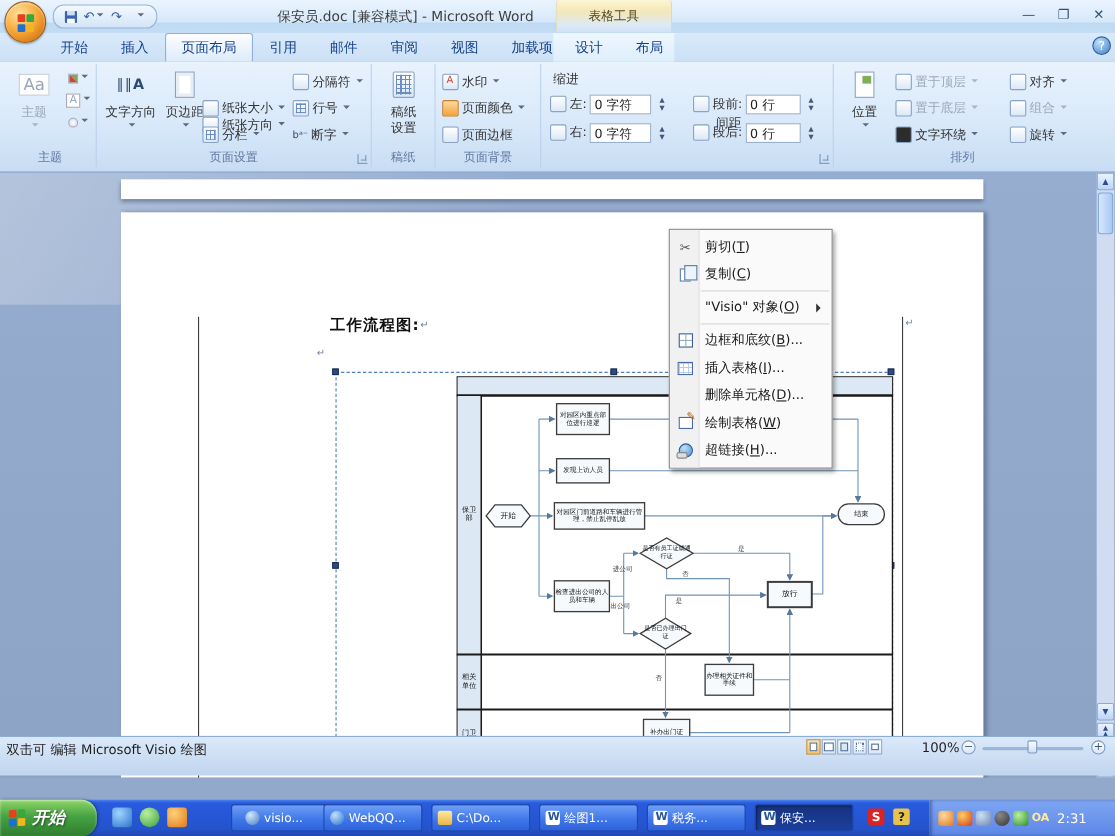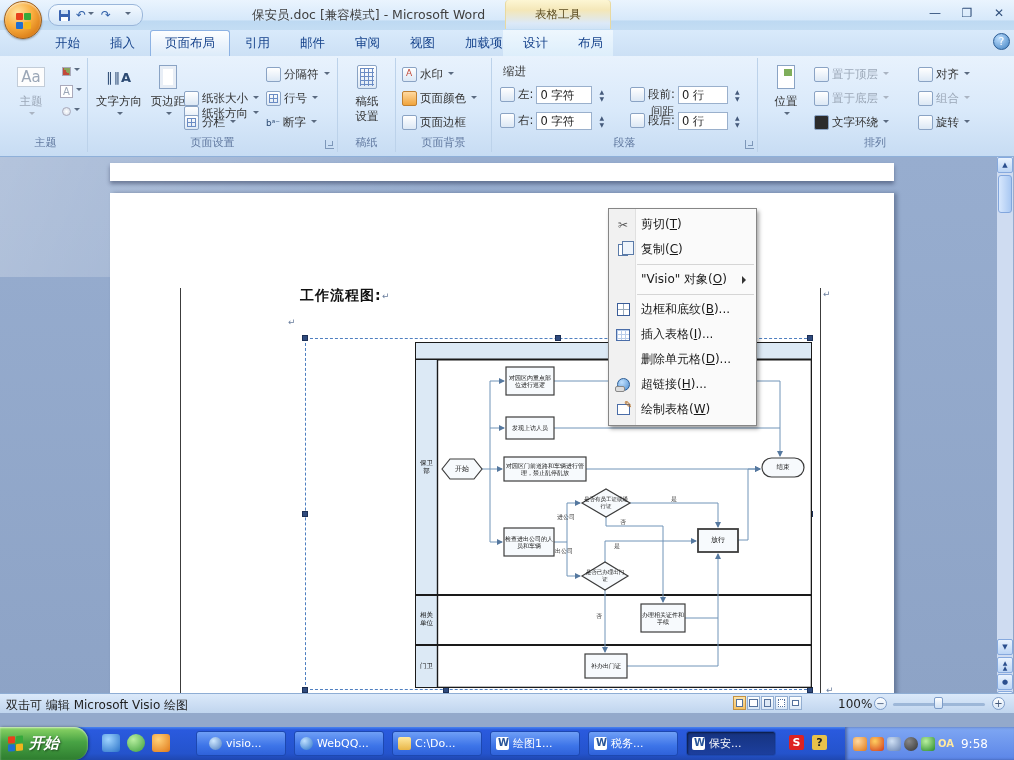--- a/index.html
+++ b/index.html
@@ -95,21 +95,21 @@
   .ic-hyper{width:13px;height:13px;border-radius:50%;background:radial-gradient(circle at 35% 30%,#bfe0ff,#4e8ed0);border:1px solid #2b5c94;position:relative;}
   .ic-hyper:after{content:"";position:absolute;left:-3px;bottom:-2px;width:8px;height:4px;border:1px solid #888;border-radius:2px;background:#ddd;}
   .ic-cutg{font-size:12px;color:#555;}
 
   
   .vscroll{left:997px;top:0;width:16px;height:550px;background:#cfdcf1;}
   .sbtn{position:absolute;left:0;width:16px;height:16px;background:linear-gradient(#eaf3fe,#bcd5f5);border:1px solid #86a9de;border-radius:2px;display:flex;align-items:center;justify-content:center;font-size:7px;color:#2b4f8e;}
   .sthumb{position:absolute;left:1px;top:18px;width:14px;height:38px;background:linear-gradient(90deg,#d7e7fd,#a9c8f2);border:1px solid #82a6dd;border-radius:3px;}
 
   
-  .statusbar{left:0;top:693px;width:1014px;height:20px;background:linear-gradient(#dbe9fa,#c0d5ee);border-top:1px solid #8eadd4;font-size:12px;color:#1e1e1e;}
+  .statusbar{left:0;top:669px;width:1014px;height:36px;background:linear-gradient(#dbe9fa,#c0d5ee);border-top:1px solid #8eadd4;font-size:12px;color:#1e1e1e;}
   .viewbtns{left:733px;top:2px;display:flex;gap:1px;}
   .vbtn{width:13px;height:14px;border:1px solid #93aed1;background:linear-gradient(#fdfefe,#d9e7f6);display:flex;align-items:center;justify-content:center;}
   .vbtn.on{background:linear-gradient(#fde3a7,#f6c264);border-color:#c29141;}
   .vglyph{width:7px;height:8px;border:1px solid #54719c;background:#fff;}
   .zoomminus,.zoomplus{position:absolute;top:3px;width:13px;height:13px;border-radius:50%;border:1px solid #7d9cc8;background:linear-gradient(#fff,#d6e5f6);text-align:center;line-height:11px;font-size:10px;color:#44597a;}
   .ztrack{left:893px;top:9px;width:92px;height:3px;background:#9db7d8;border-radius:2px;}
   .zthumb{left:934px;top:3px;width:9px;height:12px;background:linear-gradient(#fefefe,#cfe0f4);border:1px solid #7d9cc8;border-radius:2px;}
 
   
   .taskbar{left:0;top:727px;width:1014px;height:33px;background:linear-gradient(#4a85f0 0%,#2a5ade 9%,#2453cc 80%,#1f47b0 100%);}
@@ -303,21 +303,20 @@
       <span>段前:</span>
       <span class="spinbox" style="width:50px;">0 行</span>
       <span class="spin">▲<br>▼</span>
     </div>
     <div class="smallrow" style="left:138px;top:52px;">
       <span class="sicon"></span>
       <span>段后:</span>
       <span class="spinbox" style="width:50px;">0 行</span>
       <span class="spin">▲<br>▼</span>
     </div>
-    <div class="glabel">段落</div>
     <div class="launcher"></div>
   </div>
 
   <div class="rgroup" style="left:758px;width:234px;border-right:none;">
     <div class="bigbtn" style="left:6px;width:44px;">
       <div class="bicon">
           <span style="display:inline-block;width:18px;height:24px;background:#fff;border:1px solid #8aa3c4;position:relative;">
             <span style="position:absolute;right:2px;top:3px;width:8px;height:7px;background:#7fae5a;"></span>
           </span>
         </div>
@@ -497,29 +496,29 @@
           <span class="ic-table"></span>
         </span>
       <span class="mi-label"><span>插入表格(</span><span class="u">I</span><span>)...</span></span>
     </div>
     <div class="menu-item">
       <span class="mi-icon"></span>
       <span class="mi-label"><span>删除单元格(</span><span class="u">D</span><span>)...</span></span>
     </div>
     <div class="menu-item">
       <span class="mi-icon">
+          <span class="ic-draw"></span>
+        </span>
+      <span class="mi-label"><span>绘制表格(</span><span class="u">W</span><span>)</span></span>
+    </div>
+    <div class="menu-item">
+      <span class="mi-icon">
           <span class="ic-hyper"></span>
         </span>
       <span class="mi-label"><span>超链接(</span><span class="u">H</span><span>)...</span></span>
-    </div>
-    <div class="menu-item">
-      <span class="mi-icon">
-          <span class="ic-draw"></span>
-        </span>
-      <span class="mi-label"><span>绘制表格(</span><span class="u">W</span><span>)</span></span>
     </div>
   </div>
 
   <div class="abs vscroll">
     <div class="sbtn" style="top:0;">▲</div>
     <div class="sthumb"></div>
     <div class="sbtn" style="top:482px;">▼</div>
     <div class="sbtn" style="top:500px;height:16px;font-size:6px;line-height:5px;">▲<br>▲</div>
     <div class="sbtn" style="top:517px;">●</div>
     <div class="sbtn" style="top:534px;height:16px;font-size:6px;line-height:5px;">▼<br>▼</div>
@@ -559,21 +558,21 @@
         <i style="background:#36a93c"></i>
         <i style="background:#1f6fd0"></i>
         <i style="background:#f2b51c"></i>
       </span>
     <span>开始</span>
   </div>
   <div class="qlicon" style="left:102px;background:radial-gradient(circle at 35% 30%,#9fd4ff,#2a72c8);"></div>
   <div class="qlicon" style="left:127px;background:radial-gradient(circle at 35% 30%,#b9f0a0,#3a9c3a);border-radius:50%;"></div>
   <div class="qlicon" style="left:152px;background:radial-gradient(circle at 35% 30%,#ffd27a,#e07818);"></div>
 
-  <div class="taskbtn" style="left:196px;padding-left:12px;">
+  <div class="taskbtn" style="left:210px;padding-left:12px;">
       <span class="ticon" style="background:radial-gradient(circle at 35% 30%,#cfe8ff,#4a7ac0);border-radius:50%;"></span>
       <span>visio...</span>
     </div>
   <div class="taskbtn" style="left:294px;">
       <span class="ticon" style="background:radial-gradient(circle at 35% 30%,#bfe0ff,#2a72c8);border-radius:50%;"></span>
       <span>WebQQ...</span>
     </div>
   <div class="taskbtn" style="left:392px;">
       <span class="ticon" style="background:linear-gradient(#ffe9a0,#e8b648);"></span>
       <span>C:\Do...</span>
@@ -594,15 +593,15 @@
   <div class="badge" style="left:789px;background:#d22;color:#fff;">S</div>
   <div class="badge" style="left:812px;background:#e8c24a;color:#222;">?</div>
 
   <div class="abs tray">
     <span class="trayicon" style="background:radial-gradient(circle at 35% 30%,#ffd9a0,#e07818);"></span>
     <span class="trayicon" style="background:radial-gradient(circle at 35% 30%,#ffd060,#d23a1a);"></span>
     <span class="trayicon" style="background:radial-gradient(circle at 35% 30%,#cfe0f5,#6a84b0);"></span>
     <span class="trayicon" style="background:radial-gradient(circle at 35% 30%,#888,#333);border-radius:50%;"></span>
     <span class="trayicon" style="background:radial-gradient(circle at 35% 30%,#b9f0a0,#2a8a2a);"></span>
     <span style="font-size:10px;font-weight:bold;color:#ffe9a0;">OA</span>
-    <span style="font-size:12px;margin-left:4px;">9:58</span>
+    <span style="font-size:12px;margin-left:4px;">2:31</span>
   </div>
 </div>
 
 </body></html>

